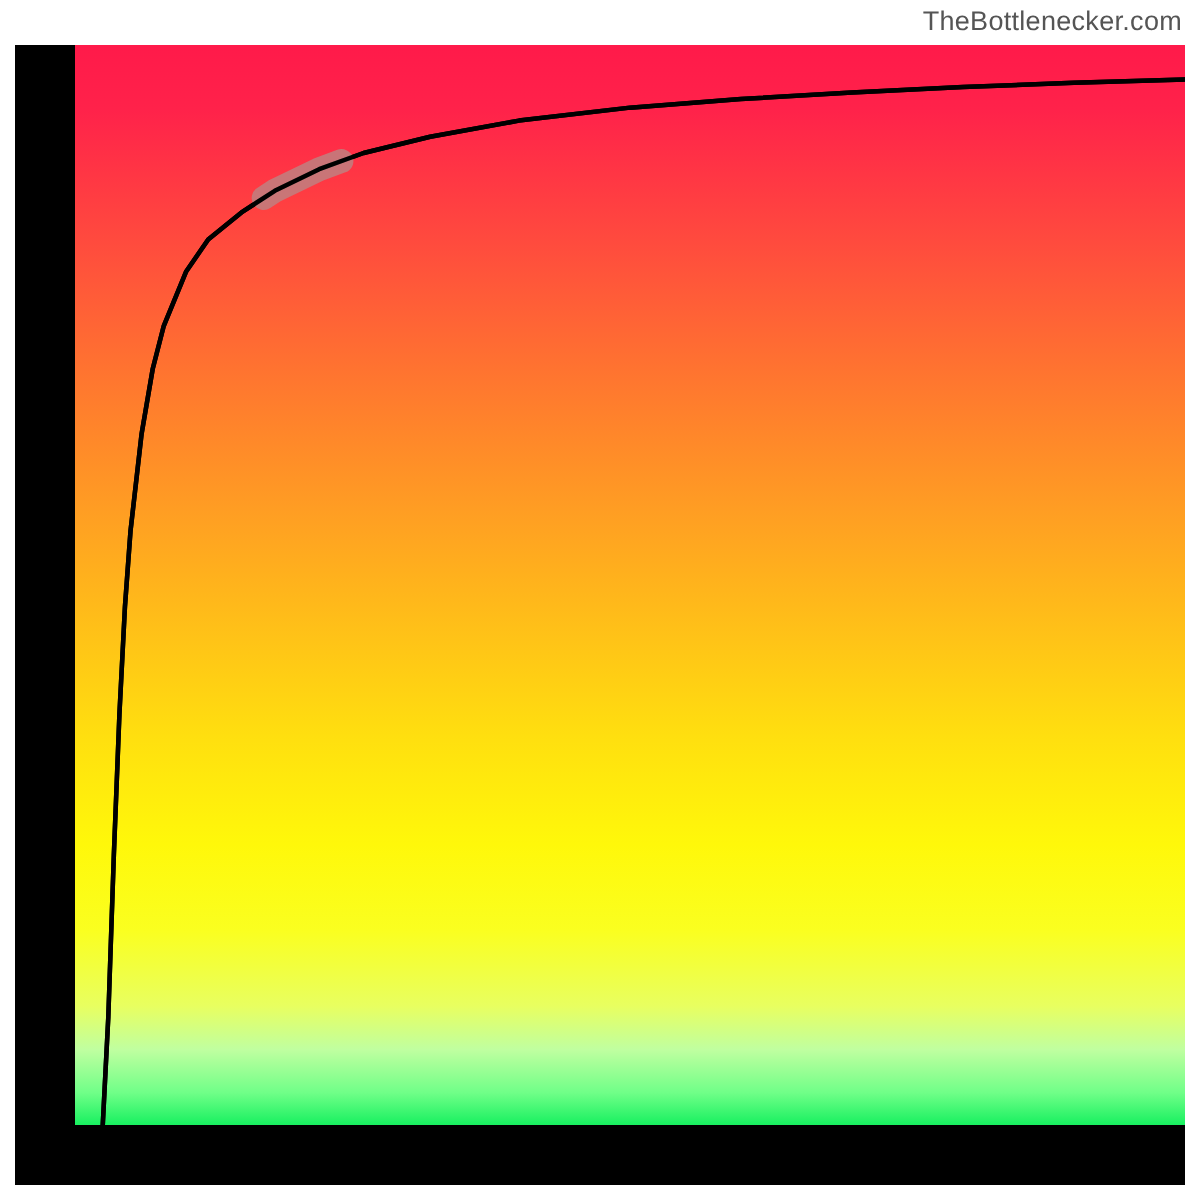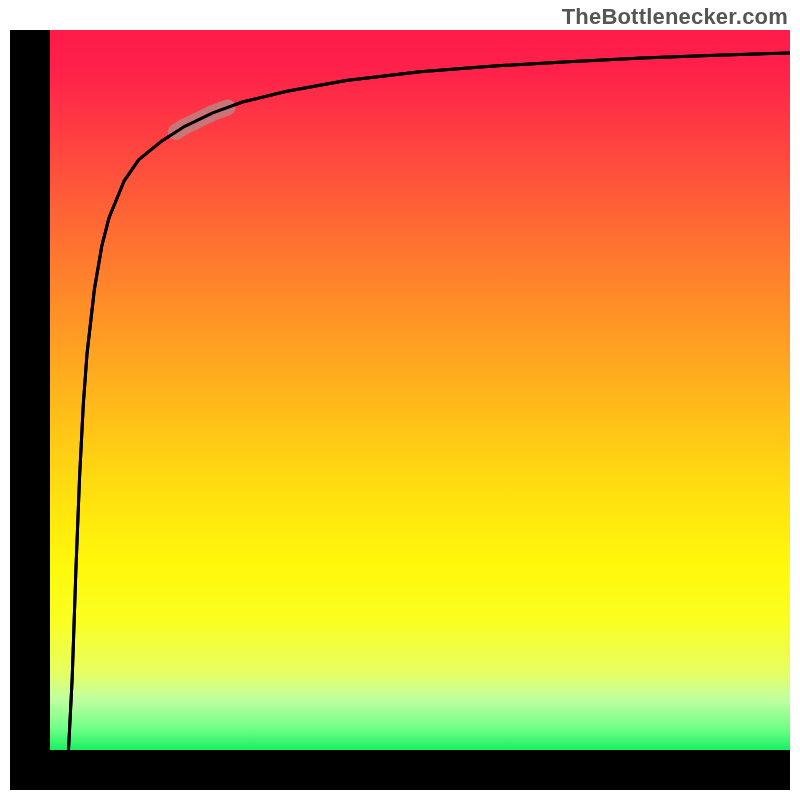--- a/index.html
+++ b/index.html
@@ -17,23 +17,23 @@
   }
   .container {
     position: relative;
     width: 800px;
     height: 800px;
   }
   .watermark {
     position: absolute;
     top: 4px;
     right: 12px;
-    font-size: 22px;
+    font-size: 18px;
     color: #555;
-    font-weight: 700;
+    font-weight: 400;
     z-index: 10;
     letter-spacing: 0.2px;
   }
   .plot-outer {
     position: absolute;
     left: 10px;
     top: 30px;
     width: 780px;
     height: 760px;
   }

